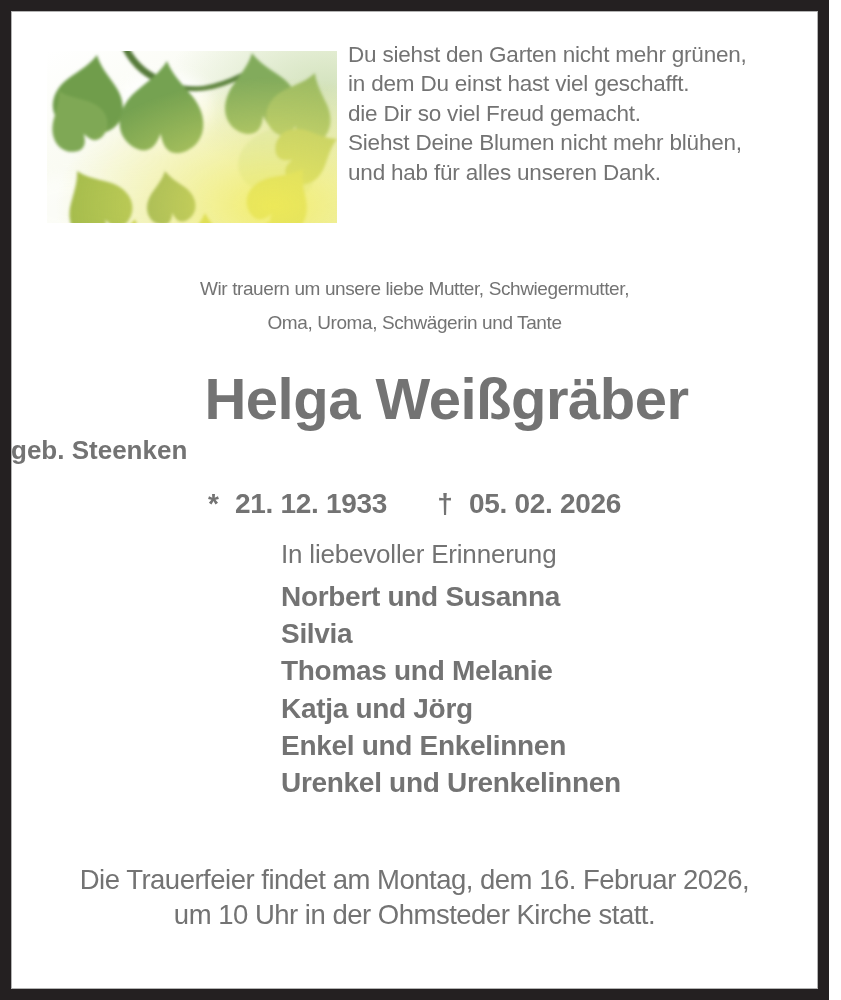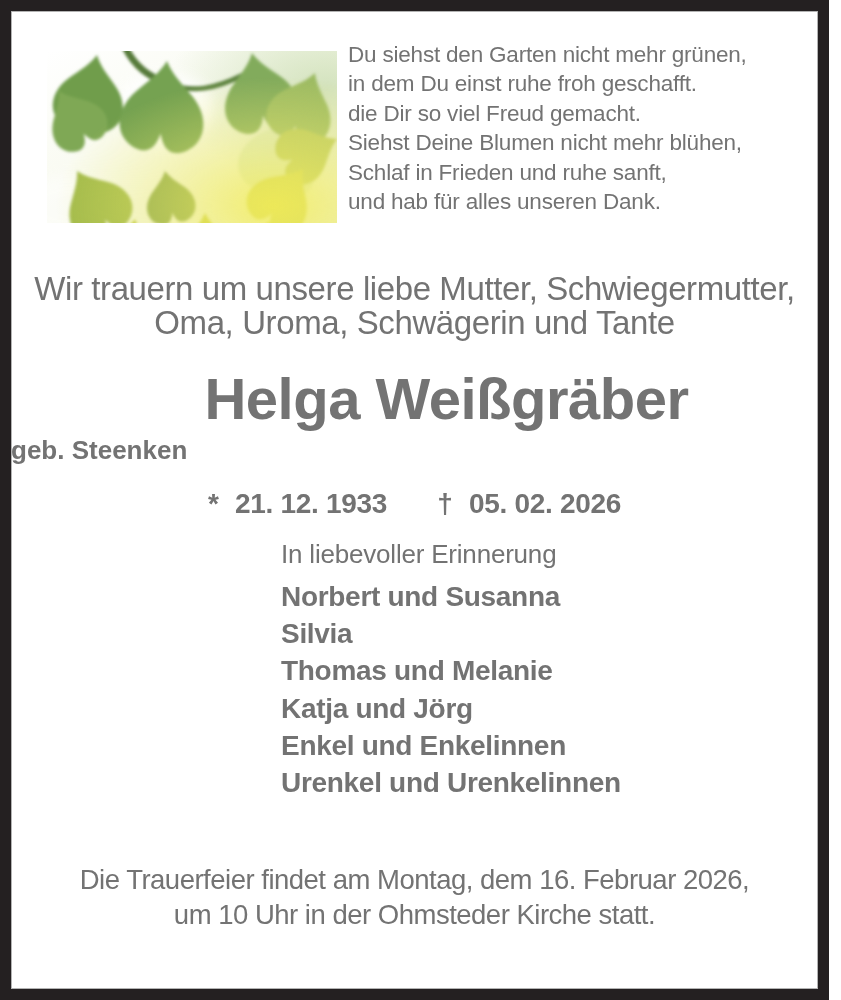--- a/index.html
+++ b/index.html
@@ -40,21 +40,21 @@
     line-height: 29.4px;
     letter-spacing: -0.2px;
     white-space: nowrap;
   }
   .intro {
     position: absolute;
     left: 0;
     top: 261px;
     width: 100%;
     text-align: center;
-    font-size: 33px;
+    font-size: 19px;
     line-height: 33.5px;
     letter-spacing: -0.4px;
   }
   .name {
     position: absolute;
     left: 0;
     top: 357px;
     width: 100%;
     margin: 0;
     text-align: center;
@@ -171,24 +171,23 @@
         <use href="#leaf" transform="translate(222,170) rotate(196) scale(1.55)" fill="#d0d43f"></use>
         <use href="#leaf" transform="translate(256,118) rotate(215) scale(1.15)" fill="#ccd252"></use>
       </g>
 
       <rect width="290" height="172" fill="url(#glow)"></rect>
     </svg>
   </div>
 
   <div class="poem">
     <div>Du siehst den Garten nicht mehr grünen,</div>
-    <div>in dem Du einst ruhe froh geschafft.</div>
+    <div>in dem Du einst hast viel geschafft.</div>
     <div>die Dir so viel Freud gemacht.</div>
     <div>Siehst Deine Blumen nicht mehr blühen,</div>
-    <div>Schlaf in Frieden und ruhe sanft,</div>
     <div>und hab für alles unseren Dank.</div>
   </div>
 
   <div class="intro">
     <div>Wir trauern um unsere liebe Mutter, Schwiegermutter,</div>
     <div>Oma, Uroma, Schwägerin und Tante</div>
   </div>
 
   <h1 class="name">Helga Weißgräber</h1>
 

